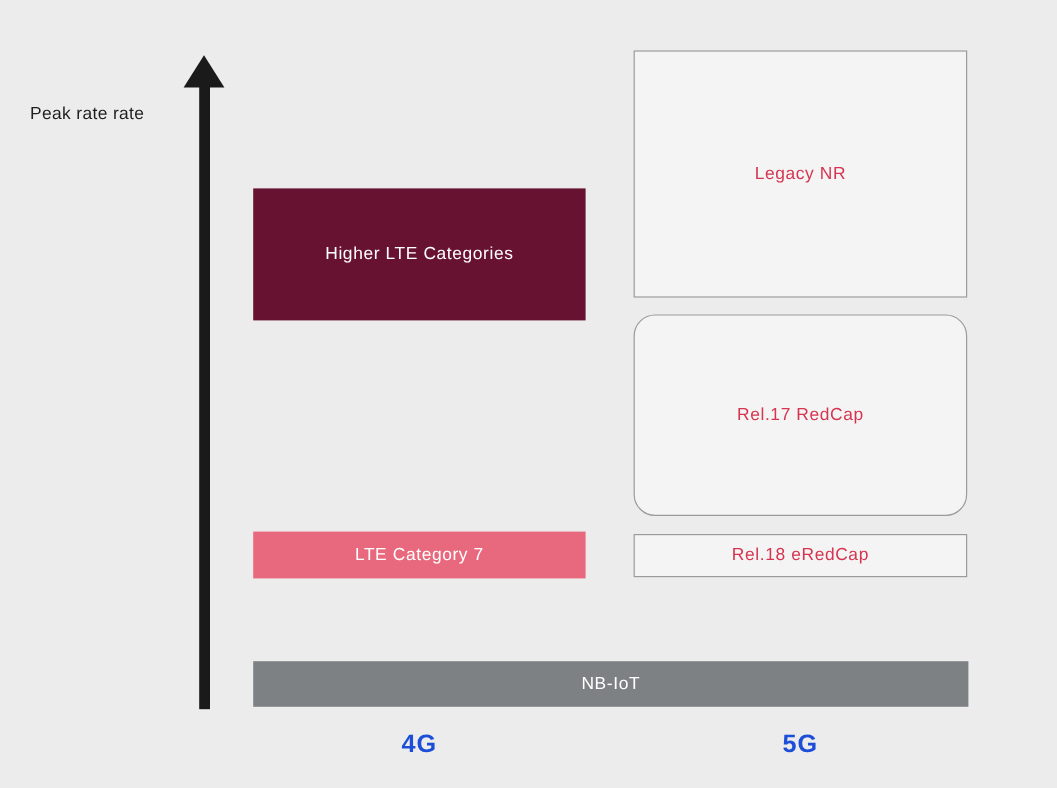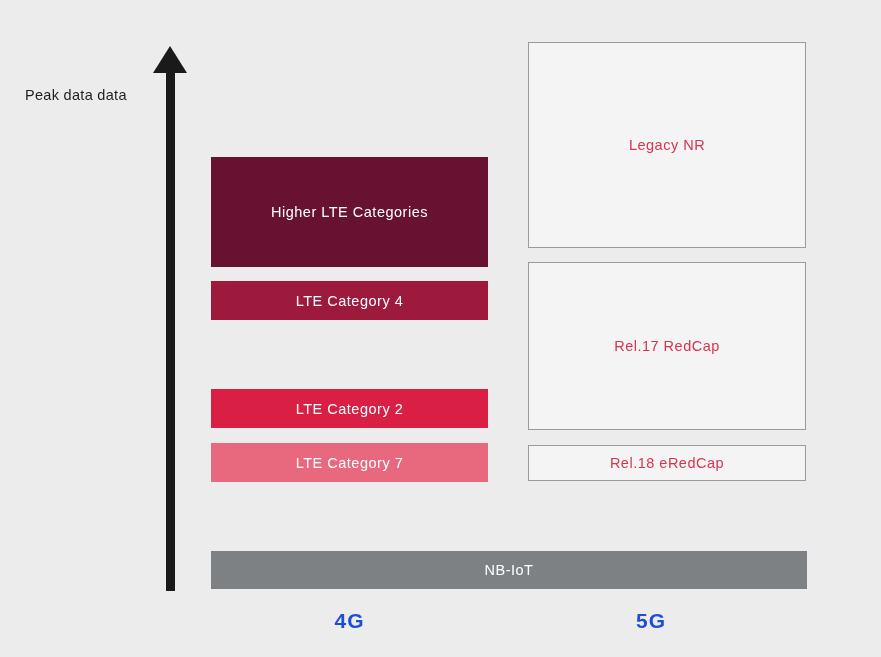--- a/index.html
+++ b/index.html
@@ -65,50 +65,48 @@
     color: #d53550;
   }
   .b-higher  { top: 157px; height: 110px; }
   .b-cat4    { top: 281px; height: 39px; }
   .b-cat3    { top: 335px; height: 39px; }
   .b-cat2    { top: 389px; height: 39px; }
   .b-cat1    { top: 443px; height: 39px; }
   .b-ltem    { top: 497px; height: 38px; }
   .b-nbiot   { top: 551px; height: 38px; }
   .b-legacy  { top: 42px;  height: 206px; }
-  .b-redcap  { top: 262px; height: 168px; }
+  .b-redcap  { top: 262px; height: 168px; border-radius: 18px; }
   .b-eredcap { top: 445px; height: 36px; }
   .gen-label {
     position: absolute;
     top: 609px;
     font-size: 21px;
     font-weight: bold;
     color: #1d4ed8;
     letter-spacing: 1px;
     text-align: center;
   }
   .gen-4g { left: 211px; width: 277px; }
-  .gen-5g { left: 512px; width: 278px; }
+  .gen-5g { left: 528px; width: 278px; }
 </style>
 </head>
 <body>
 
 <div class="stage">
 
-  <div class="axis-label">Peak data data</div>
+  <div class="axis-label">Peak rate rate</div>
 
   <div class="arrow-shaft"></div>
   <div class="arrow-head"></div>
 
   <div class="box col4g b-higher" style="background-color: rgb(102, 18, 48);">Higher LTE Categories</div>
 
-  <div class="box col4g b-cat4" style="background-color: rgb(158, 26, 61);">LTE Category 4</div>
 
 
-  <div class="box col4g b-cat2" style="background-color: rgb(217, 32, 68);">LTE Category 2</div>
 
   <div class="box col4g b-cat1" style="background-color: rgb(232, 105, 125);">LTE Category 7</div>
 
 
   <div class="box colwide b-nbiot" style="background-color: rgb(126, 129, 132);">NB-IoT</div>
 
   <div class="box col5g outline b-legacy">Legacy NR</div>
 
   <div class="box col5g outline b-redcap">Rel.17 RedCap</div>
 

